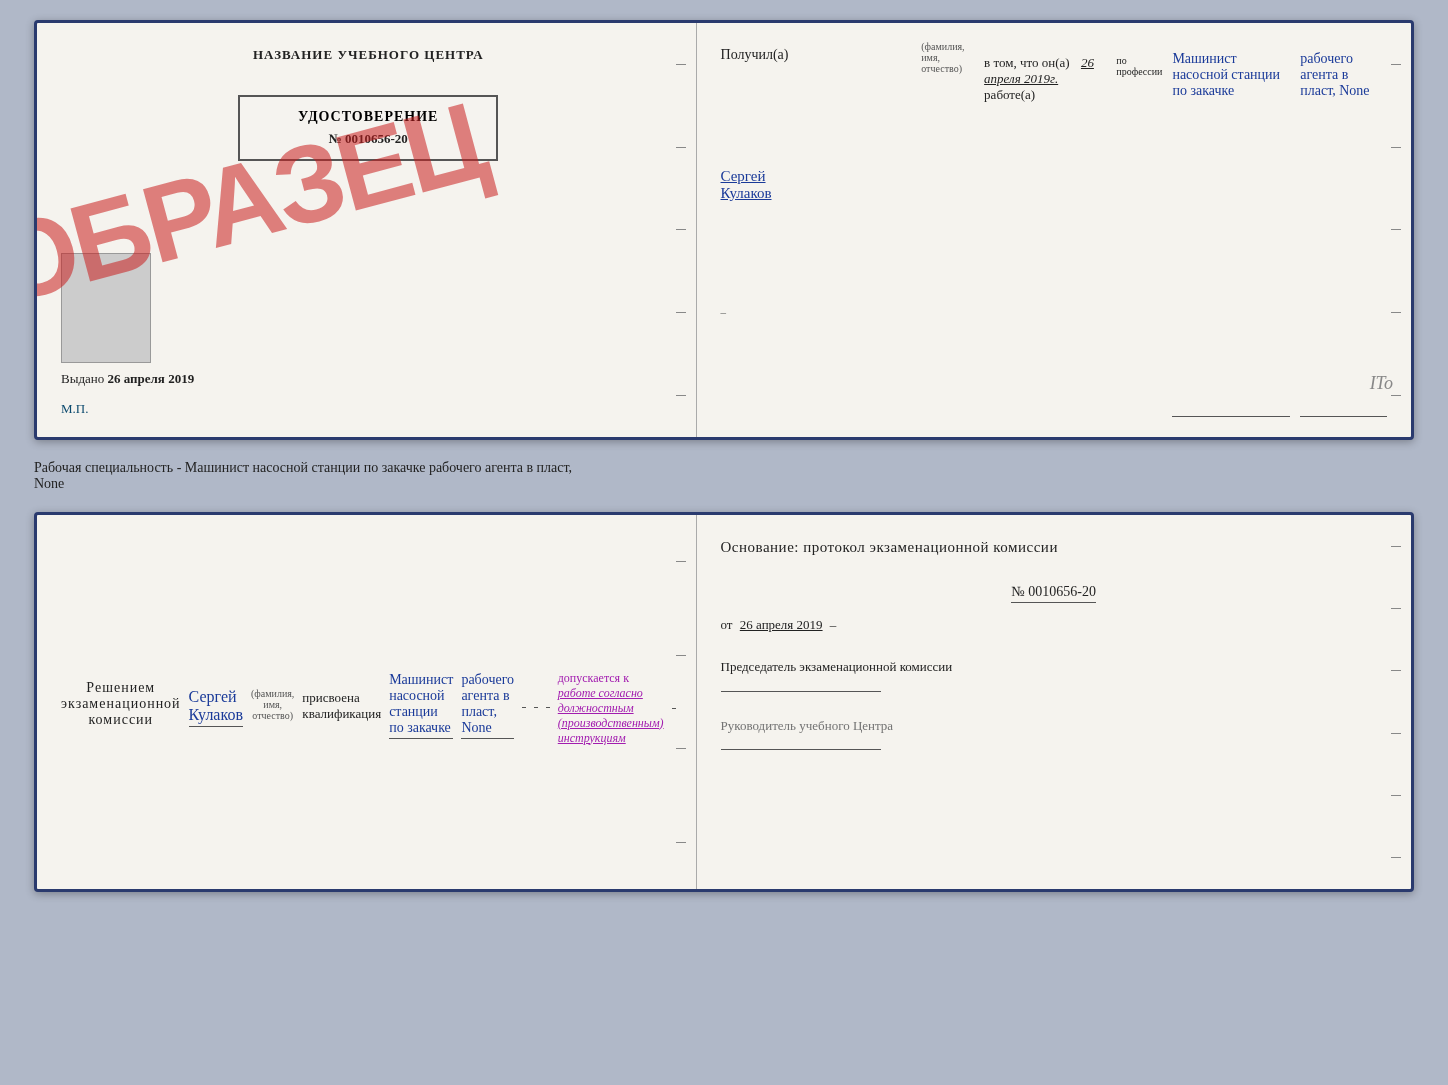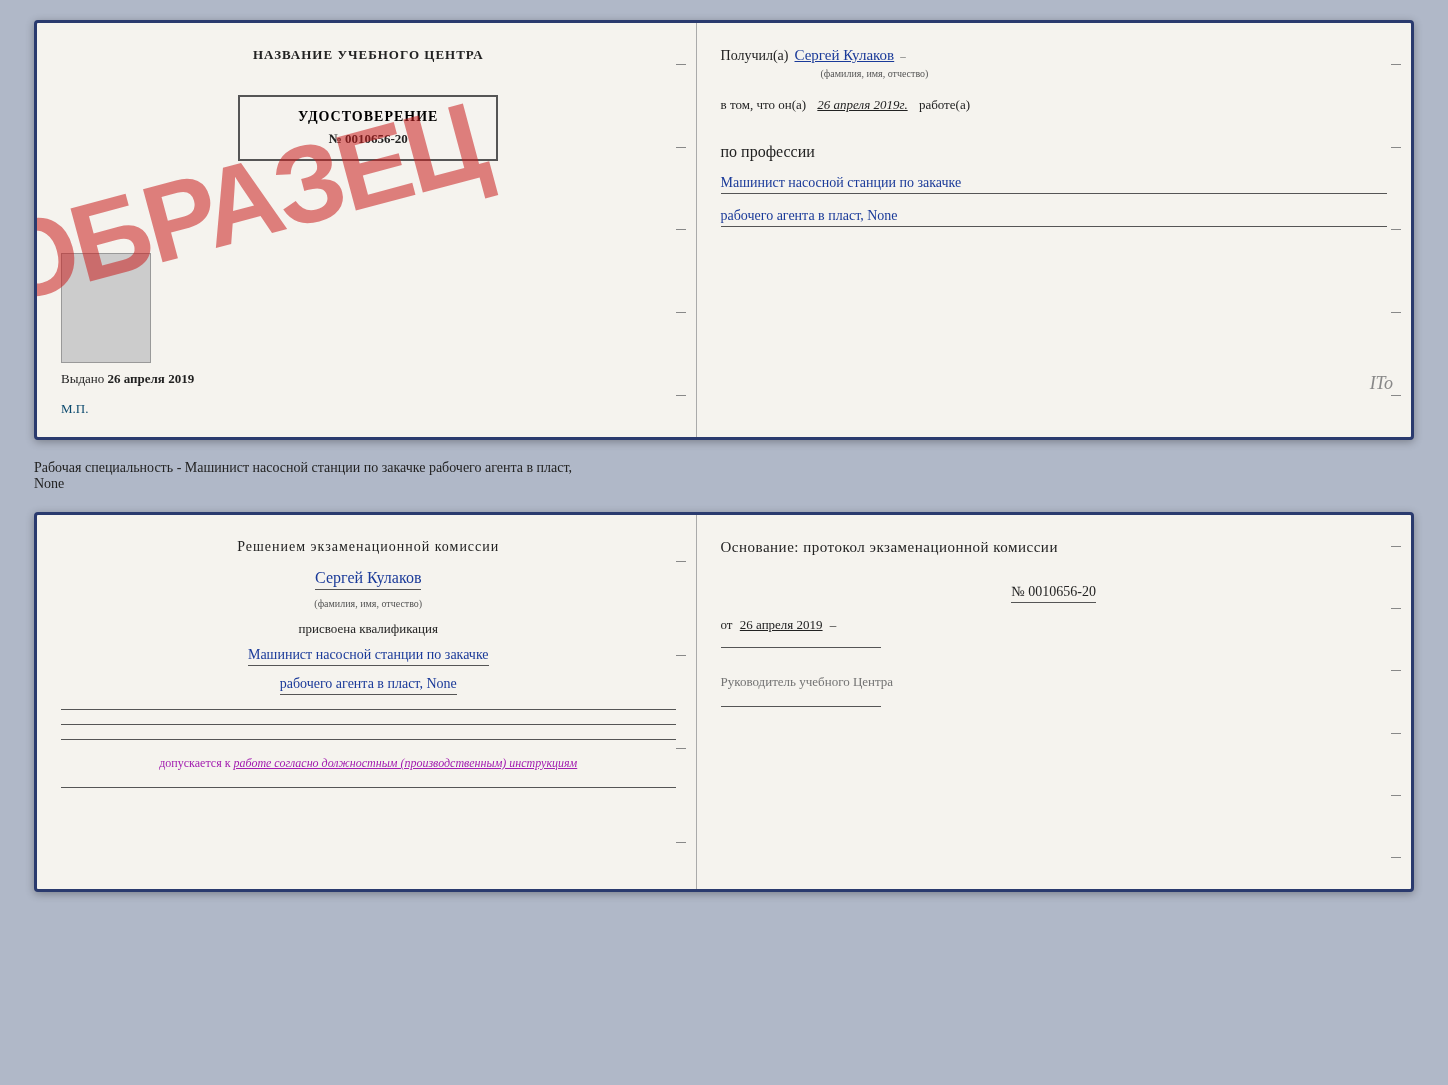--- a/index.html
+++ b/index.html
@@ -38,21 +38,21 @@
       display: flex;
       flex-direction: column;
       align-items: center;
     }
 
     .doc-right {
       width: 52%;
       padding: 24px 24px 20px 24px;
       position: relative;
       display: flex;
-      flex-direction: column;
+      flex-direction: row;
       gap: 10px;
     }
 
     
     .school-title {
       font-size: 13px;
       font-weight: bold;
       letter-spacing: 1px;
       margin-bottom: 12px;
       text-transform: uppercase;
@@ -173,23 +173,23 @@
       font-size: 13px;
       color: #222;
       text-transform: uppercase;
       text-align: center;
       line-height: 1.6;
       letter-spacing: 0.5px;
       margin-top: 6px;
     }
 
     .profession-label {
-      font-size: 16px;
-      color: #222;
-      margin-top: 20px;
+      font-size: 10px;
+      color: #222;
+      margin-top: 8px;
     }
 
     .profession-value {
       font-family: 'Segoe Script', 'Comic Sans MS', cursive;
       color: #1a3a99;
       font-size: 14px;
       border-bottom: 1px solid #555;
       display: block;
       margin-top: 4px;
       padding-bottom: 2px;
@@ -224,21 +224,21 @@
     }
 
     
     .page-bottom {
       min-height: 380px;
     }
 
     .bottom-left {
       padding: 24px 20px 20px 24px;
       display: flex;
-      flex-direction: column;
+      flex-direction: row;
       gap: 8px;
     }
 
     .bottom-right {
       padding: 24px 24px 20px 24px;
       display: flex;
       flex-direction: column;
       gap: 10px;
     }
 
@@ -458,20 +458,21 @@
     <div style="text-align:center; margin-top:8px;">
       <span class="protocol-number">№ 0010656-20</span>
     </div>
 
     <div class="protocol-date" style="margin-top:4px;">
       <span>от</span>
       <span style="text-decoration:underline; margin-left:4px;">26 апреля 2019</span>
       <span style="margin-left:4px;">–</span>
     </div>
 
+    <div class="chairman-label">Председатель экзаменационной комиссии</div>
     <div class="signature-line"></div>
 
     <div class="director-label">Руководитель учебного Центра</div>
     <div class="signature-line"></div>
 
     <div class="side-dashes">
       <div class="dash-line"></div>
       <div class="dash-line"></div>
       <div class="dash-line"></div>
       <div class="dash-line"></div>

